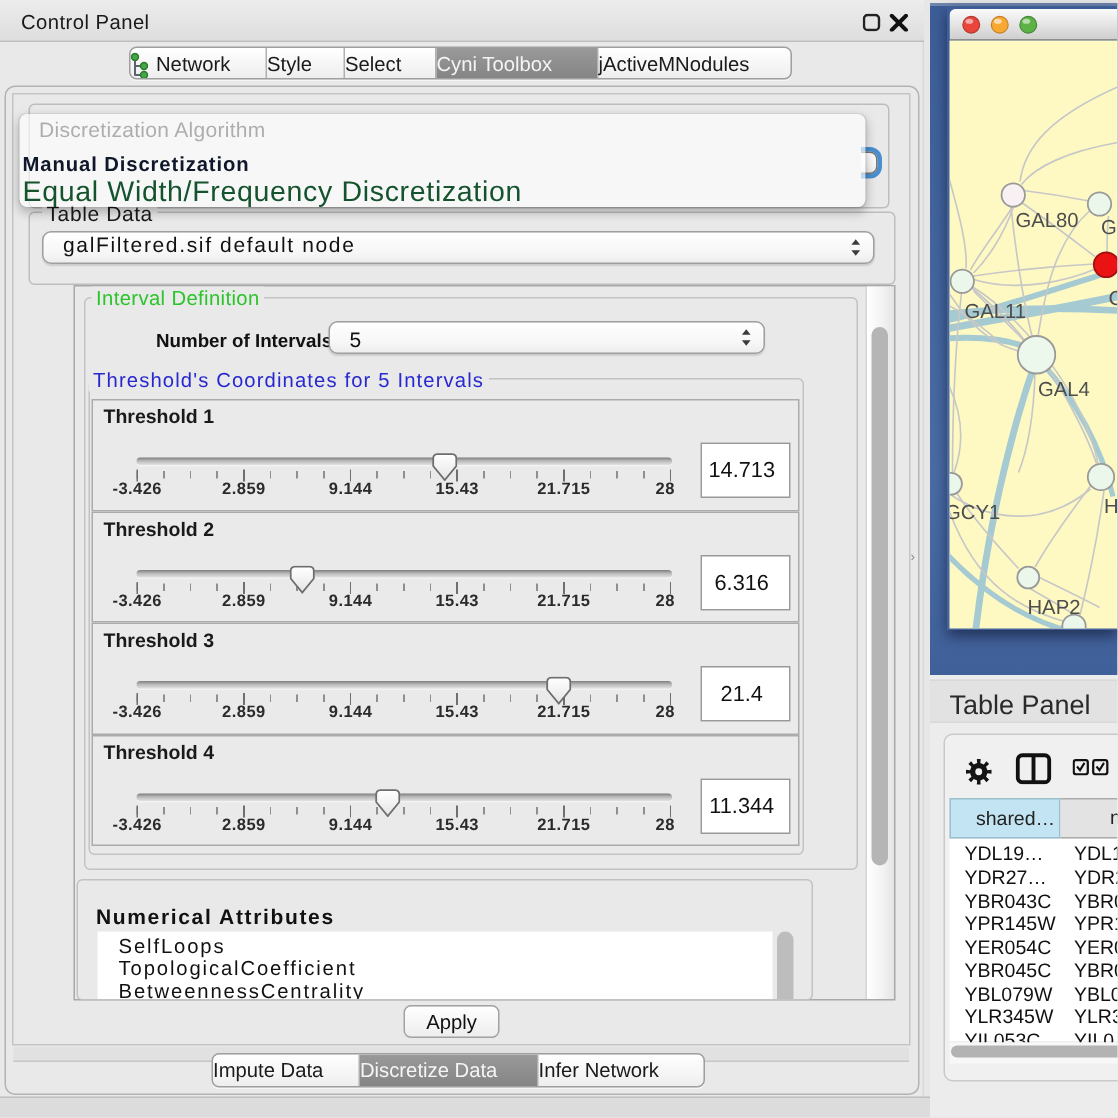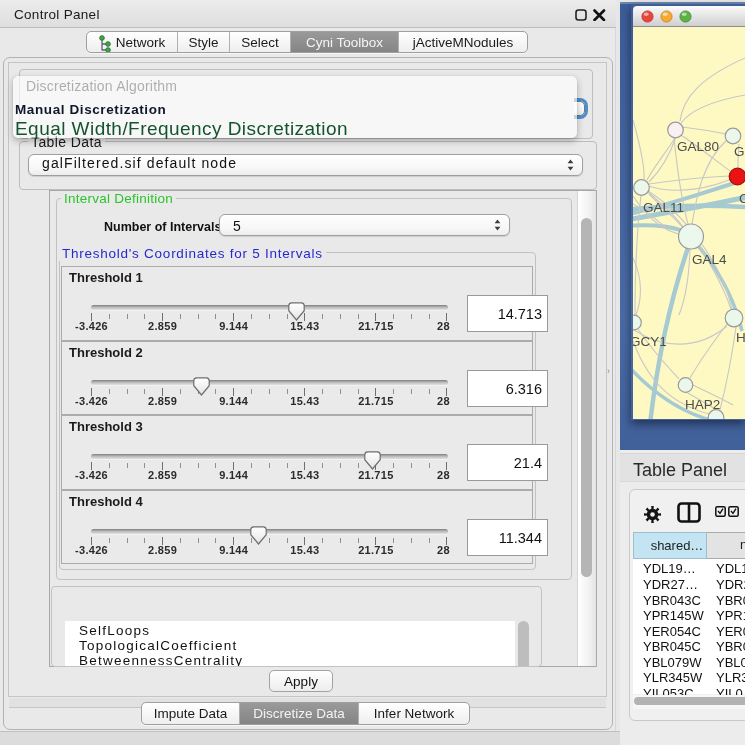--- a/index.html
+++ b/index.html
@@ -10,23 +10,23 @@
 .glab{position:absolute;background:#e9e9e9;padding:0 3px;white-space:nowrap}
 .combo{position:absolute;background:linear-gradient(#ffffff,#f6f6f6 70%,#ededed);border:1px solid #9f9f9f;border-radius:6px;box-shadow:0 1px 1px rgba(0,0,0,0.12)}
 .cartx{position:absolute;right:7px;top:50%;transform:translateY(-50%);width:9px}
 .tbox{position:absolute;left:61px;width:472px;border:1px solid #ababab;background:#eaeaea}
 .tlab{position:absolute;left:7px;top:3px;font-size:13px;font-weight:bold;color:#1a1a1a}
 .track{position:absolute;left:29px;top:38px;width:357px;height:5px;border-radius:2.5px;background:linear-gradient(#7d7d7d,#b9b9b9 45%,#e2e2e2);box-shadow:0 1px 0 #f2f2f2}
 .tickmin{position:absolute;left:29px;top:47px;width:358px;height:5px;background:repeating-linear-gradient(to right,#8f8f8f 0 1px,transparent 1px 17.775px)}
 .tickmaj{position:absolute;left:29px;top:46px;width:358px;height:8px;background:repeating-linear-gradient(to right,#6f6f6f 0 1px,transparent 1px 71.1px)}
 .tk{position:absolute;top:53px;transform:translateX(-50%);font-size:11px;letter-spacing:0.3px;font-weight:bold;color:#2b2b2b;white-space:nowrap}
 .thumb{position:absolute;top:35px;width:17px;height:19px}
-.tfield{position:absolute;left:405px;top:28px;width:81px;height:37px;background:#fff;border:1px solid #999;font-size:14.5px;color:#111;text-align:right;padding-right:5px;line-height:36px}
+.tfield{position:absolute;left:405px;top:28px;width:60px;height:37px;background:#fff;border:1px solid #999;font-size:14.5px;color:#111;text-align:center;padding-right:5px;line-height:36px}
 .seg{position:absolute;display:flex;border:1px solid #9f9f9f;border-radius:5px;background:linear-gradient(#ffffff,#eeeeee);font-size:13.5px;color:#1a1a1a;overflow:hidden;box-shadow:0 1px 0 rgba(255,255,255,.6)}
-.seg>div{display:flex;align-items:center;justify-content:center;border-right:1px solid #b0b0b0}
+.seg>div{display:flex;align-items:center;justify-content:flex-start;border-right:1px solid #b0b0b0}
 .seg>div:last-child{border-right:none}
 .seg .sel{background:linear-gradient(#999999,#858585);color:#f4f4f4}
 .row2{position:absolute;font-size:13px;color:#111;white-space:nowrap}
 </style></head>
 <body>
 <div id="root">
 
 <div class="abs" style="left:0;top:0;width:616px;height:731px;background:#e9e9e9;border-right:1px solid #d8d8d8"></div>
 <div class="abs" style="left:0;top:731px;width:620px;height:14px;background:#dcdcdc;border-top:1px solid #c0c0c0"></div>
 
@@ -163,20 +163,21 @@
   <span class="tk" style="left:313.9px">21.715</span>
   <span class="tk" style="left:381.5px">28</span>
   <svg class="thumb" style="left:188.1px" width="17" height="19" viewBox="0 0 17 19">
     <path d="M2.2 1 h12.6 q1.2 0 1.2 1.2 v6.3 L8.5 17.8 L1 8.5 V2.2 Q1 1 2.2 1 Z" fill="none"></path>
     <path d="M3.5 0.8 h10 q2.7 0.2 2.7 2.9 v5 L8.5 18 L0.8 8.7 v-5 Q0.8 1 3.5 0.8 Z" fill="url(#thg)" stroke="#6e6e6e" stroke-width="1.2"></path>
   </svg>
   <div class="tfield">11.344</div>
 </div>
 
 <div class="gbox" style="left:51px;top:586px;width:491px;height:81px;border-color:#c2c2c2"></div>
+<div class="abs b" style="left:64px;top:602.5px;font-size:14px;letter-spacing:1.1px;color:#111">Numerical Attributes</div>
 <div class="abs" style="left:65px;top:621px;width:450px;height:45px;background:#fff;overflow:hidden">
   <div style="padding:2px 0 0 14px;font-size:13.5px;letter-spacing:1.25px;line-height:15.2px;color:#111">SelfLoops<br>TopologicalCoefficient<br>BetweennessCentrality</div>
 </div>
 <div class="abs" style="left:518px;top:621px;width:11px;height:45px;background:#bdbdbd;border-radius:6px 6px 0 0"></div>
 
 <div class="abs" style="left:9px;top:698px;width:597px;height:10px;background:#e1e1e1;border-bottom:1px solid #c6c6c6"></div>
 <div class="abs" style="left:269px;top:670px;width:64px;height:22px;border:1px solid #a2a2a2;border-radius:5px;background:linear-gradient(#ffffff,#ededed);font-size:13.5px;color:#111;text-align:center;line-height:21px">Apply</div>
 <div class="seg" style="left:141px;top:702px;height:23px">
   <div style="width:98px">Impute Data</div>
   <div class="sel" style="width:119px">Discretize Data</div>

